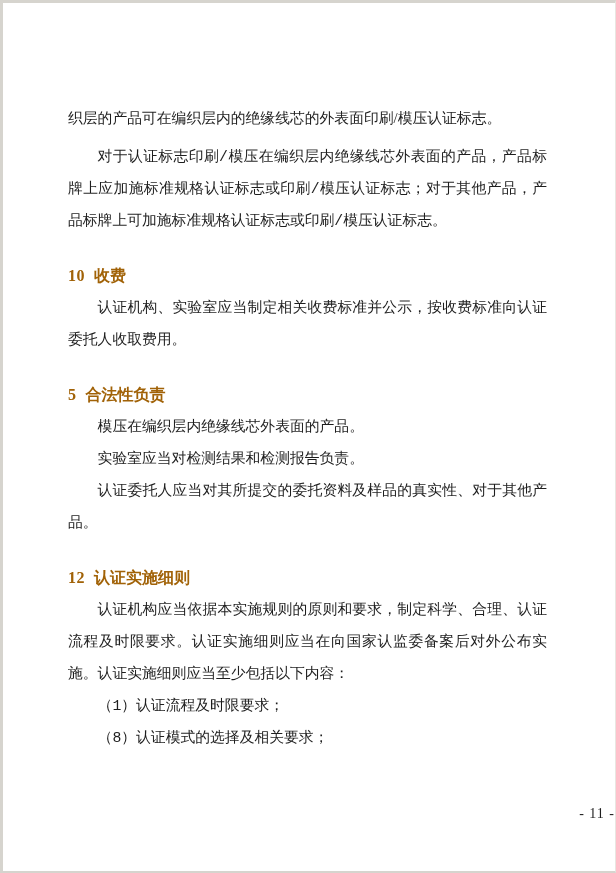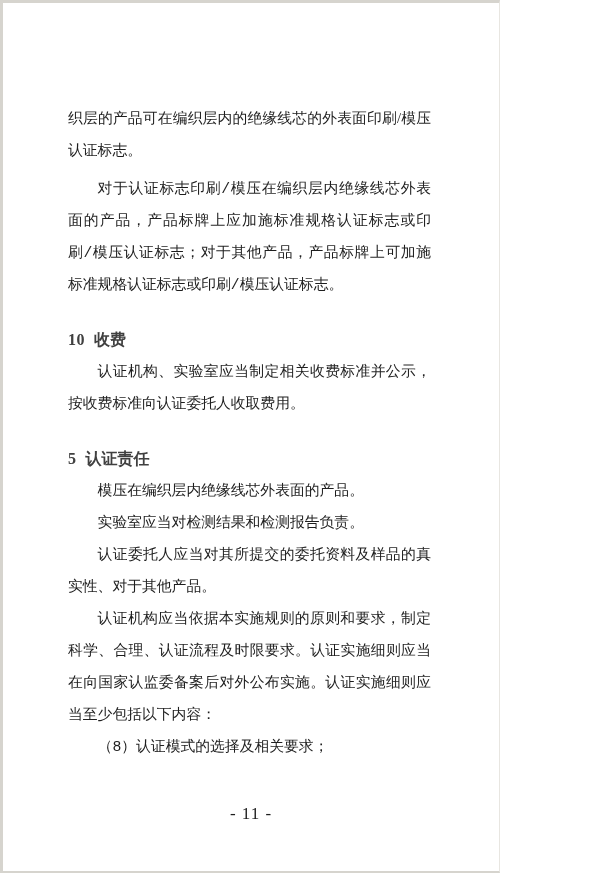--- a/index.html
+++ b/index.html
@@ -2,21 +2,21 @@
 <html><head>
 <meta charset="utf-8">
 <style>
   html, body {
     margin: 0;
     padding: 0;
     background: #ffffff;
   }
   .page {
     position: relative;
-    width: 500px;
+    width: 616px;
     height: 873px;
     box-sizing: border-box;
     background: #ffffff;
     border-top: 3px solid #d6d4ce;
     border-left: 3px solid #d6d4ce;
     border-bottom: 2px solid #d6d4ce;
     border-right: 1px solid #e8e6e1;
     font-family: "Liberation Serif", "DejaVu Serif", serif;
     color: #1e1e1e;
     overflow: hidden;
@@ -37,58 +37,60 @@
     font-family: Liberation Mono, monospace;
   }
   .content p.tail-gap {
     margin-bottom: 7px;
   }
   .content h2 {
     margin: 23px 0 0 0;
     font-size: 16px;
     line-height: 32px;
     font-weight: bold;
-    color: #404040;
+    color: #a16207;
   }
   .content h2 .sec-num {
     margin-right: 9px;
     letter-spacing: 0.5px;
   }
   .footer {
     position: absolute;
     left: 0;
     right: 0;
     top: 803px;
-    text-align: center;
-    font-size: 17px;
+    text-align: right;
+    font-size: 14px;
     line-height: 16px;
     color: #1e1e1e;
     letter-spacing: 1px;
   }
 </style>
 </head>
 <body>
 
 <div class="page">
   <div class="content">
 
     <p class="tail-gap">织层的产品可在编织层内的绝缘线芯的外表面印刷/模压认证标志。</p>
 
     <p class="ind">对于认证标志印刷/模压在编织层内绝缘线芯外表面的产品，产品标牌上应加施标准规格认证标志或印刷/模压认证标志；对于其他产品，产品标牌上可加施标准规格认证标志或印刷/模压认证标志。</p>
 
     <h2><span class="sec-num">10</span><span>收费</span></h2>
 
     <p class="ind">认证机构、实验室应当制定相关收费标准并公示，按收费标准向认证委托人收取费用。</p>
 
-    <h2><span class="sec-num">5</span><span>认证责任</span></h2>
+    <h2><span class="sec-num">5</span><span>合法性负责</span></h2>
 
     <p class="ind">模压在编织层内绝缘线芯外表面的产品。</p>
     <p class="ind">实验室应当对检测结果和检测报告负责。</p>
     <p class="ind">认证委托人应当对其所提交的委托资料及样品的真实性、对于其他产品。</p>
 
+    <h2><span class="sec-num">12</span><span>认证实施细则</span></h2>
 
     <p class="ind">认证机构应当依据本实施规则的原则和要求，制定科学、合理、认证流程及时限要求。认证实施细则应当在向国家认监委备案后对外公布实施。认证实施细则应当至少包括以下内容：</p>
+    <p class="ind">（1）认证流程及时限要求；</p>
     <p class="ind">（8）认证模式的选择及相关要求；</p>
 
   </div>
 
   <div class="footer">- 11 -</div>
 </div>
 
 </body></html>

